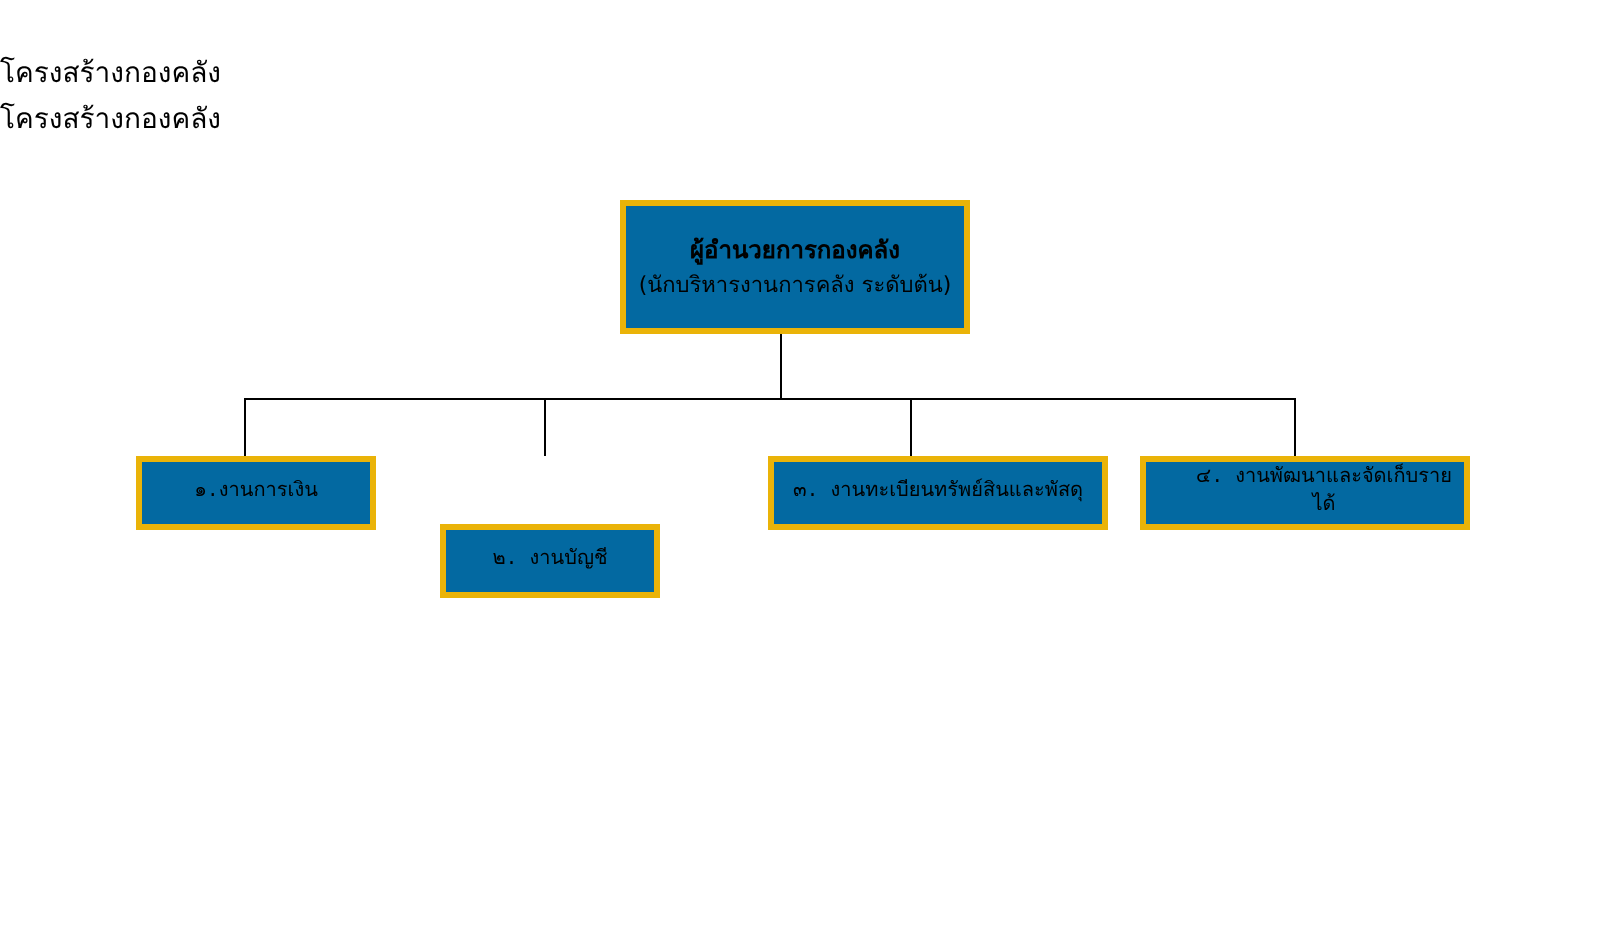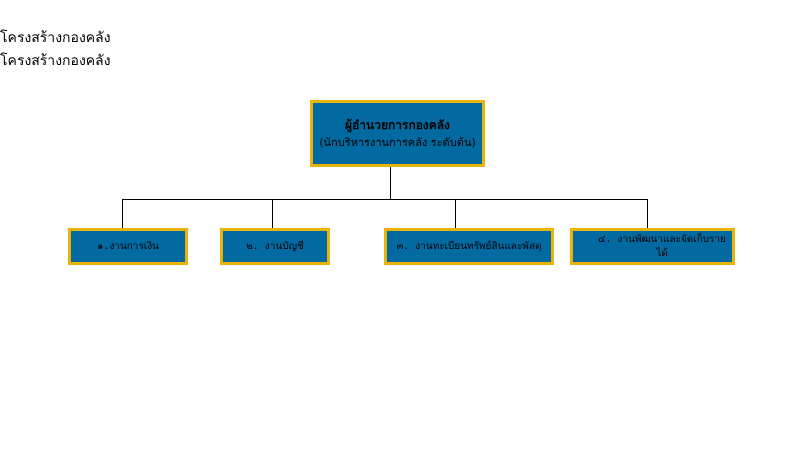--- a/index.html
+++ b/index.html
@@ -79,21 +79,21 @@
   .node-leaf .node-label {
     font-size: 10px;
     font-weight: 400;
     line-height: 14px;
     display: block;
     padding: 0 4px;
     font-family: Liberation Mono, monospace;
   }
 
   .leaf-1 { left: 68px;  width: 120px; }
-  .leaf-2 { left: 220px; width: 110px; }
+  .leaf-2 { left: 220px; width: 110px; margin-top: 34px; }
   .leaf-3 { left: 384px; width: 170px; }
   .leaf-4 { left: 570px; width: 165px; padding-left: 19px; }
 
   
   .connector {
     position: absolute;
     background: #000000;
   }
   .conn-v { width: 1px; }
   .conn-h { height: 1px; }

